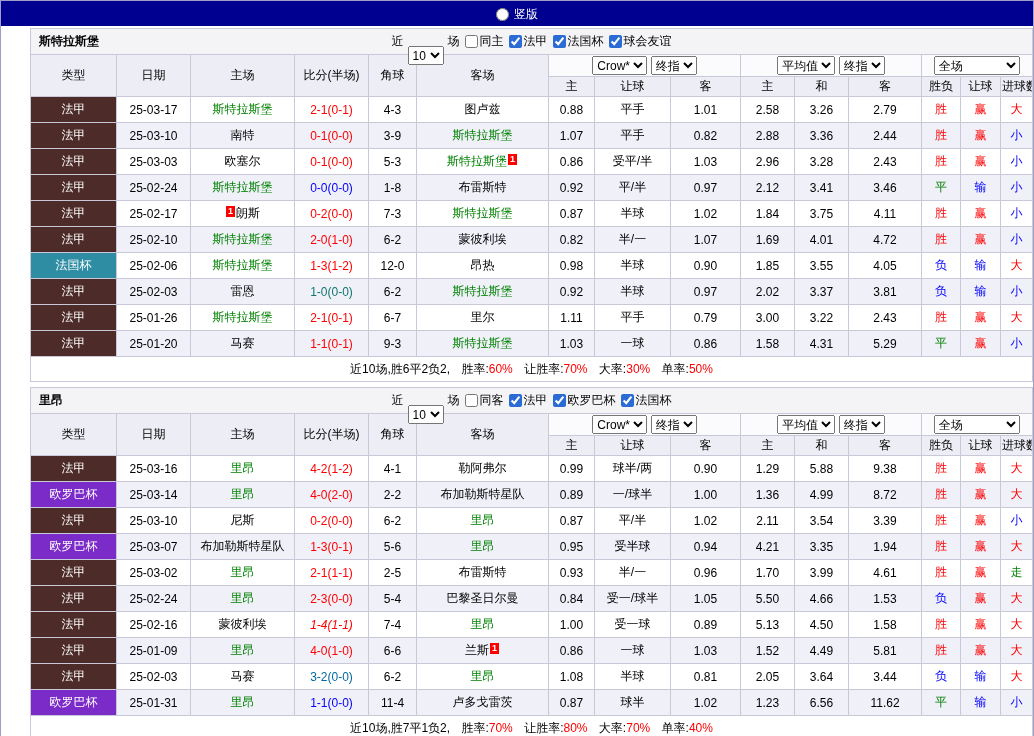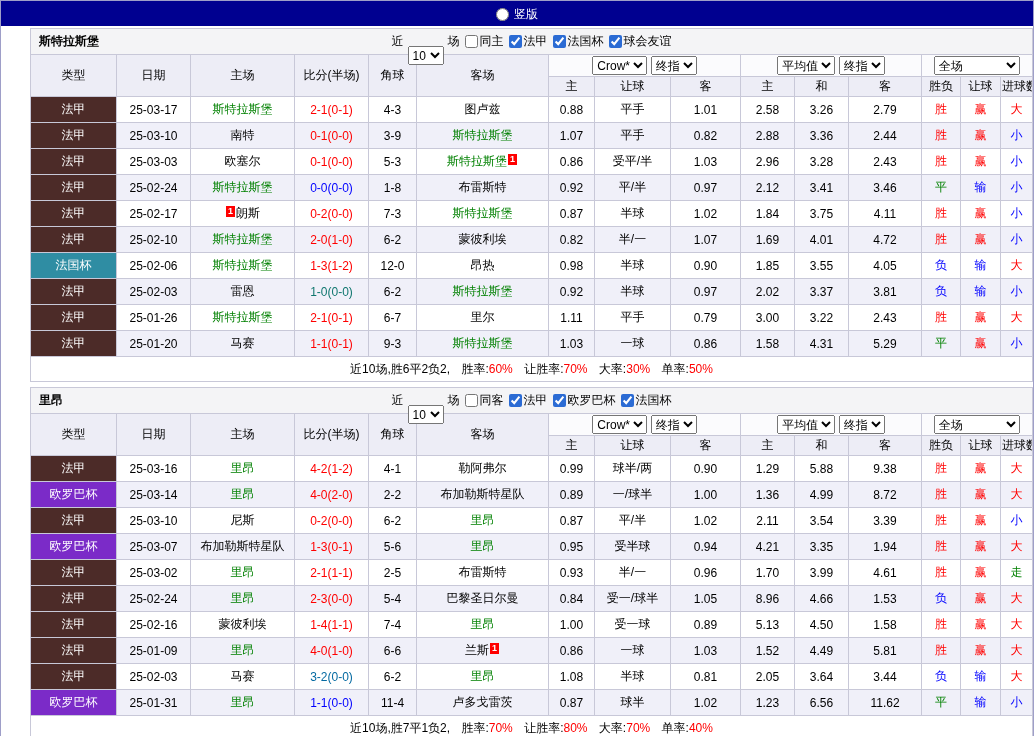--- a/index.html
+++ b/index.html
@@ -477,32 +477,32 @@
           <tr class="alt">
             <td class="league" style="background-color: rgb(76, 43, 40);">法甲</td>
             <td>25-02-24</td>
             <td class="teamcell"><span class="team green">里昂</span></td>
             <td style="color: rgb(255, 0, 0);">2-3(0-0)</td>
             <td>5-4</td>
             <td class="teamcell"><span class="team">巴黎圣日尔曼</span></td>
             <td>0.84</td>
             <td>受一/球半</td>
             <td>1.05</td>
-            <td>8.96</td>
+            <td>5.50</td>
             <td>4.66</td>
             <td>1.53</td>
             <td style="color: rgb(0, 0, 255);">负</td>
             <td style="color: rgb(255, 0, 0);">赢</td>
             <td style="color: rgb(255, 0, 0);">大</td>
           </tr>
           <tr>
             <td class="league" style="background-color: rgb(76, 43, 40);">法甲</td>
             <td>25-02-16</td>
             <td class="teamcell"><span class="team">蒙彼利埃</span></td>
-            <td style="color: rgb(255, 0, 0);">1-4(1-1)</td>
+            <td style="color: rgb(255, 0, 0); font-style: italic;">1-4(1-1)</td>
             <td>7-4</td>
             <td class="teamcell"><span class="team green">里昂</span></td>
             <td>1.00</td>
             <td>受一球</td>
             <td>0.89</td>
             <td>5.13</td>
             <td>4.50</td>
             <td>1.58</td>
             <td style="color: rgb(255, 0, 0);">胜</td>
             <td style="color: rgb(255, 0, 0);">赢</td>

